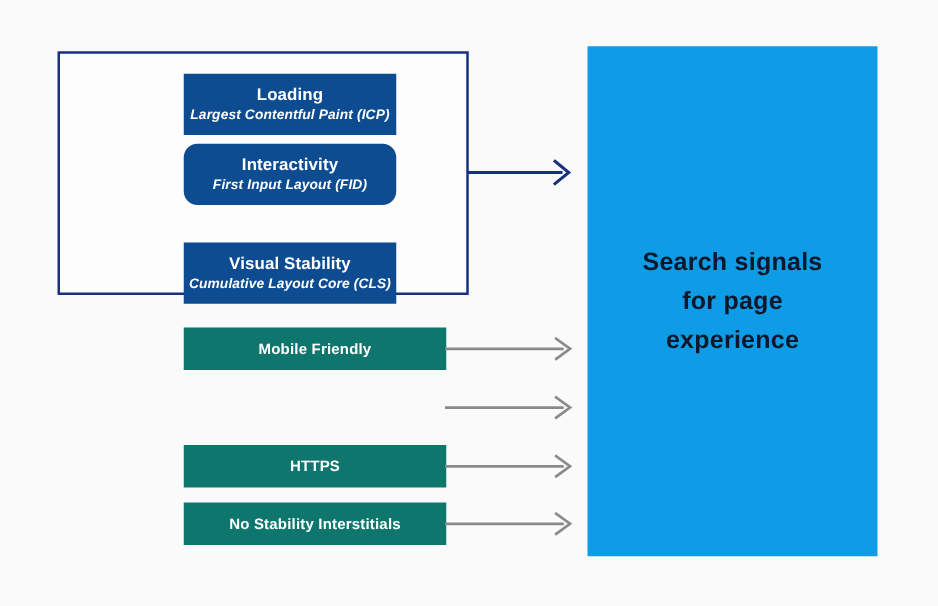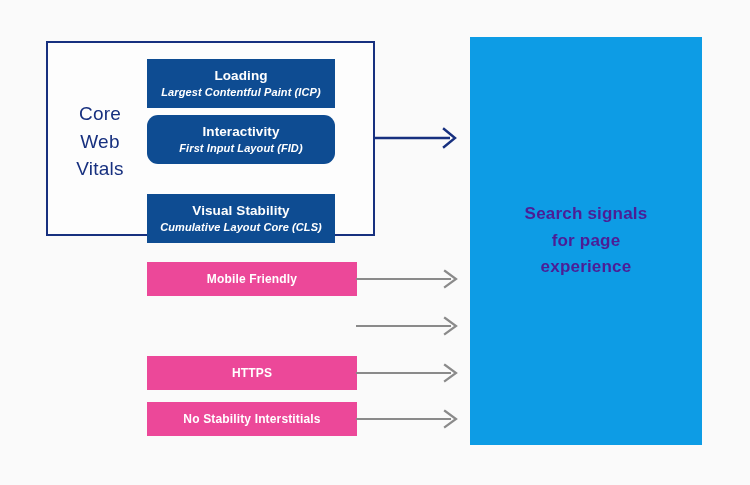--- a/index.html
+++ b/index.html
@@ -42,21 +42,21 @@
     font-weight: 400;
     line-height: 1.45;
     letter-spacing: .2px;
     white-space: pre-line;
   }
 
   
   .vital-box {
     position: absolute;
     left: 147px;
-    width: 188px;
+    width: 170px;
     height: 49px;
     background: #0e4c92;
     color: #ffffff;
     display: flex;
     flex-direction: column;
     align-items: center;
     justify-content: center;
     box-sizing: border-box;
   }
   .vital-box .v-title {
@@ -76,21 +76,21 @@
   .vital-0 { top: 59px; }
   .vital-1 { top: 115px; border-radius: 11px; }
   .vital-2 { top: 171px; margin-top: 23px; }
 
   
   .signal-bar {
     position: absolute;
     left: 147px;
     width: 210px;
     height: 34px;
-    background: #ec4899;
+    background: #0f766e;
     color: #ffffff;
     display: flex;
     align-items: center;
     justify-content: center;
     font-size: 12px;
     font-weight: bold;
     letter-spacing: .15px;
     box-sizing: border-box;
   }
   .signal-0 { top: 262px; }
@@ -126,39 +126,36 @@
     top: 37px;
     width: 232px;
     height: 408px;
     background: #0d9ce5;
     display: flex;
     align-items: center;
     justify-content: center;
     box-sizing: border-box;
   }
   .result-panel .r-text {
-    color: #4c1d95;
-    font-size: 17px;
+    color: #0f172a;
+    font-size: 20px;
     font-weight: bold;
     line-height: 1.55;
     text-align: center;
     letter-spacing: .2px;
     white-space: pre-line;
   }
 </style>
 </head>
 <body>
 
 <div id="canvas">
 
   <div class="cwv-group"></div>
 
-  <div class="cwv-label">Core
-Web
-Vitals</div>
 
   <div class="vital-box vital-0">
     <span class="v-title">Loading</span>
     <span class="v-sub">Largest Contentful Paint (ICP)</span>
   </div>
 
   <div class="vital-box vital-1">
     <span class="v-title">Interactivity</span>
     <span class="v-sub">First Input Layout (FID)</span>
   </div>

